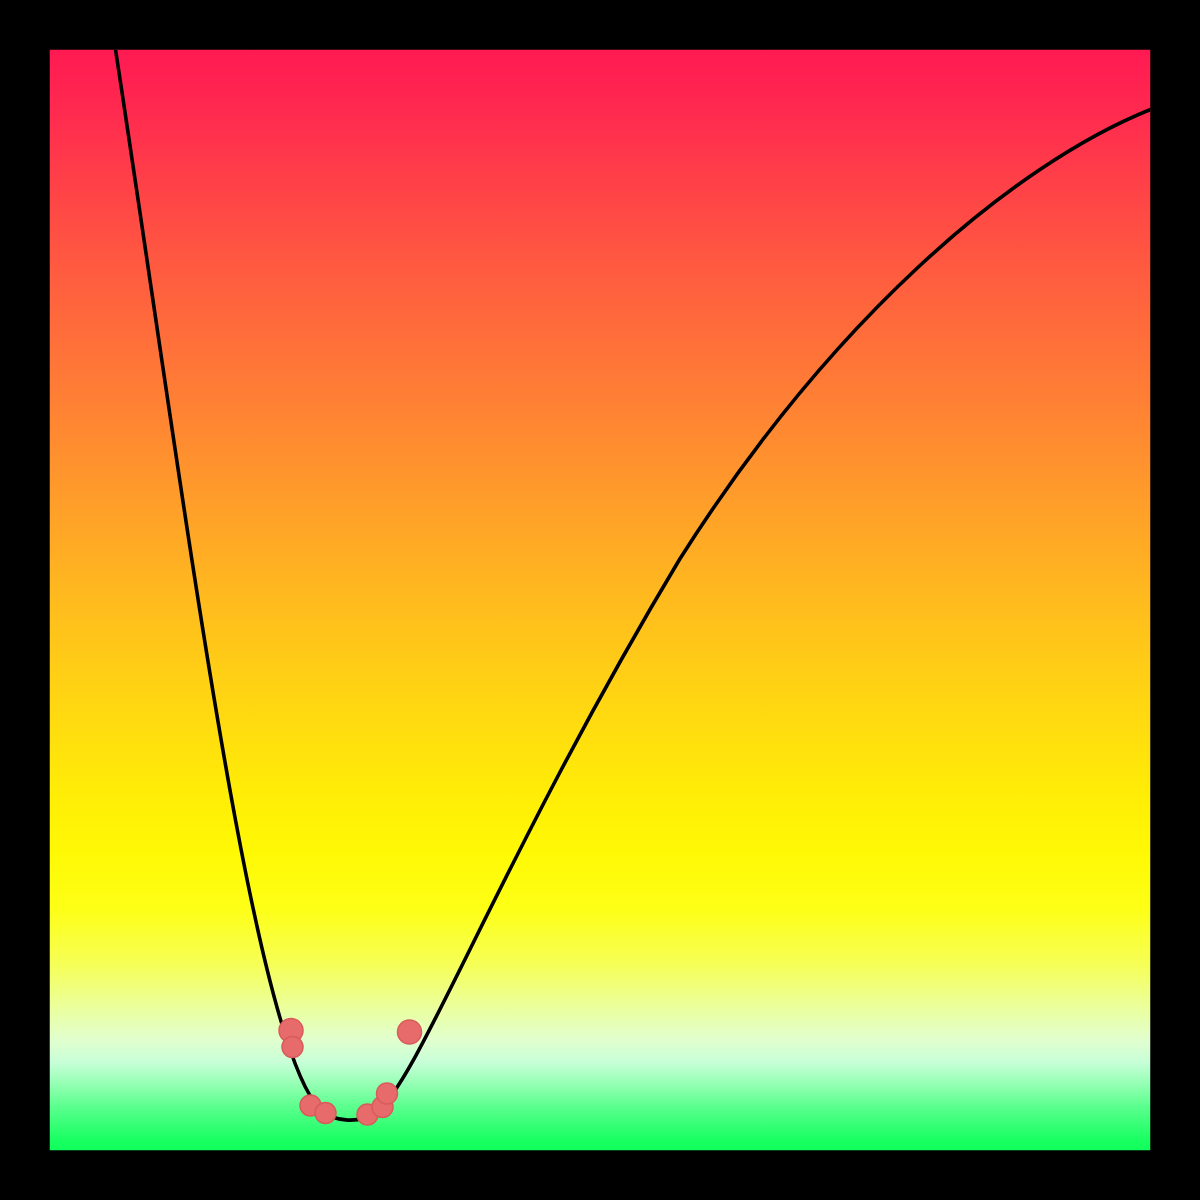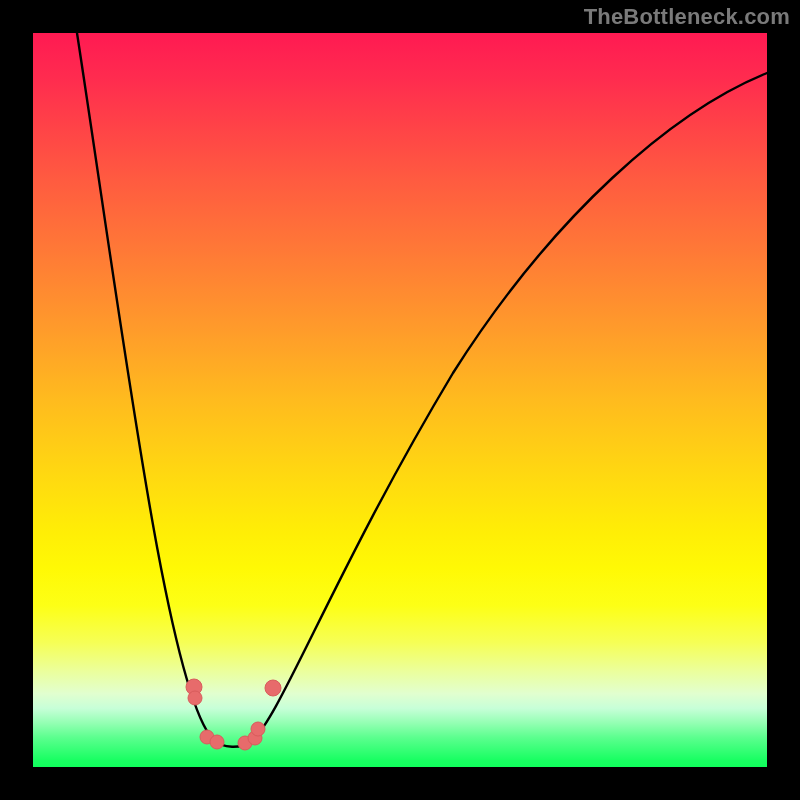--- a/index.html
+++ b/index.html
@@ -85,14 +85,13 @@
           <circle cx="162" cy="665" r="7" fill="#e76b6b" stroke="#d85c5c" stroke-width="1"></circle>
           <circle cx="174" cy="704" r="7" fill="#e76b6b" stroke="#d85c5c" stroke-width="1"></circle>
           <circle cx="184" cy="709" r="7" fill="#e76b6b" stroke="#d85c5c" stroke-width="1"></circle>
           <circle cx="212" cy="710" r="7" fill="#e76b6b" stroke="#d85c5c" stroke-width="1"></circle>
           <circle cx="222" cy="705" r="7" fill="#e76b6b" stroke="#d85c5c" stroke-width="1"></circle>
           <circle cx="225" cy="696" r="7" fill="#e76b6b" stroke="#d85c5c" stroke-width="1"></circle>
           <circle cx="240" cy="655" r="8" fill="#e76b6b" stroke="#d85c5c" stroke-width="1"></circle>
         </g>
     </svg>
   </div>
-  <div class="watermark">TheBottleneck.com</div>
 </div>
 
 </body></html>

